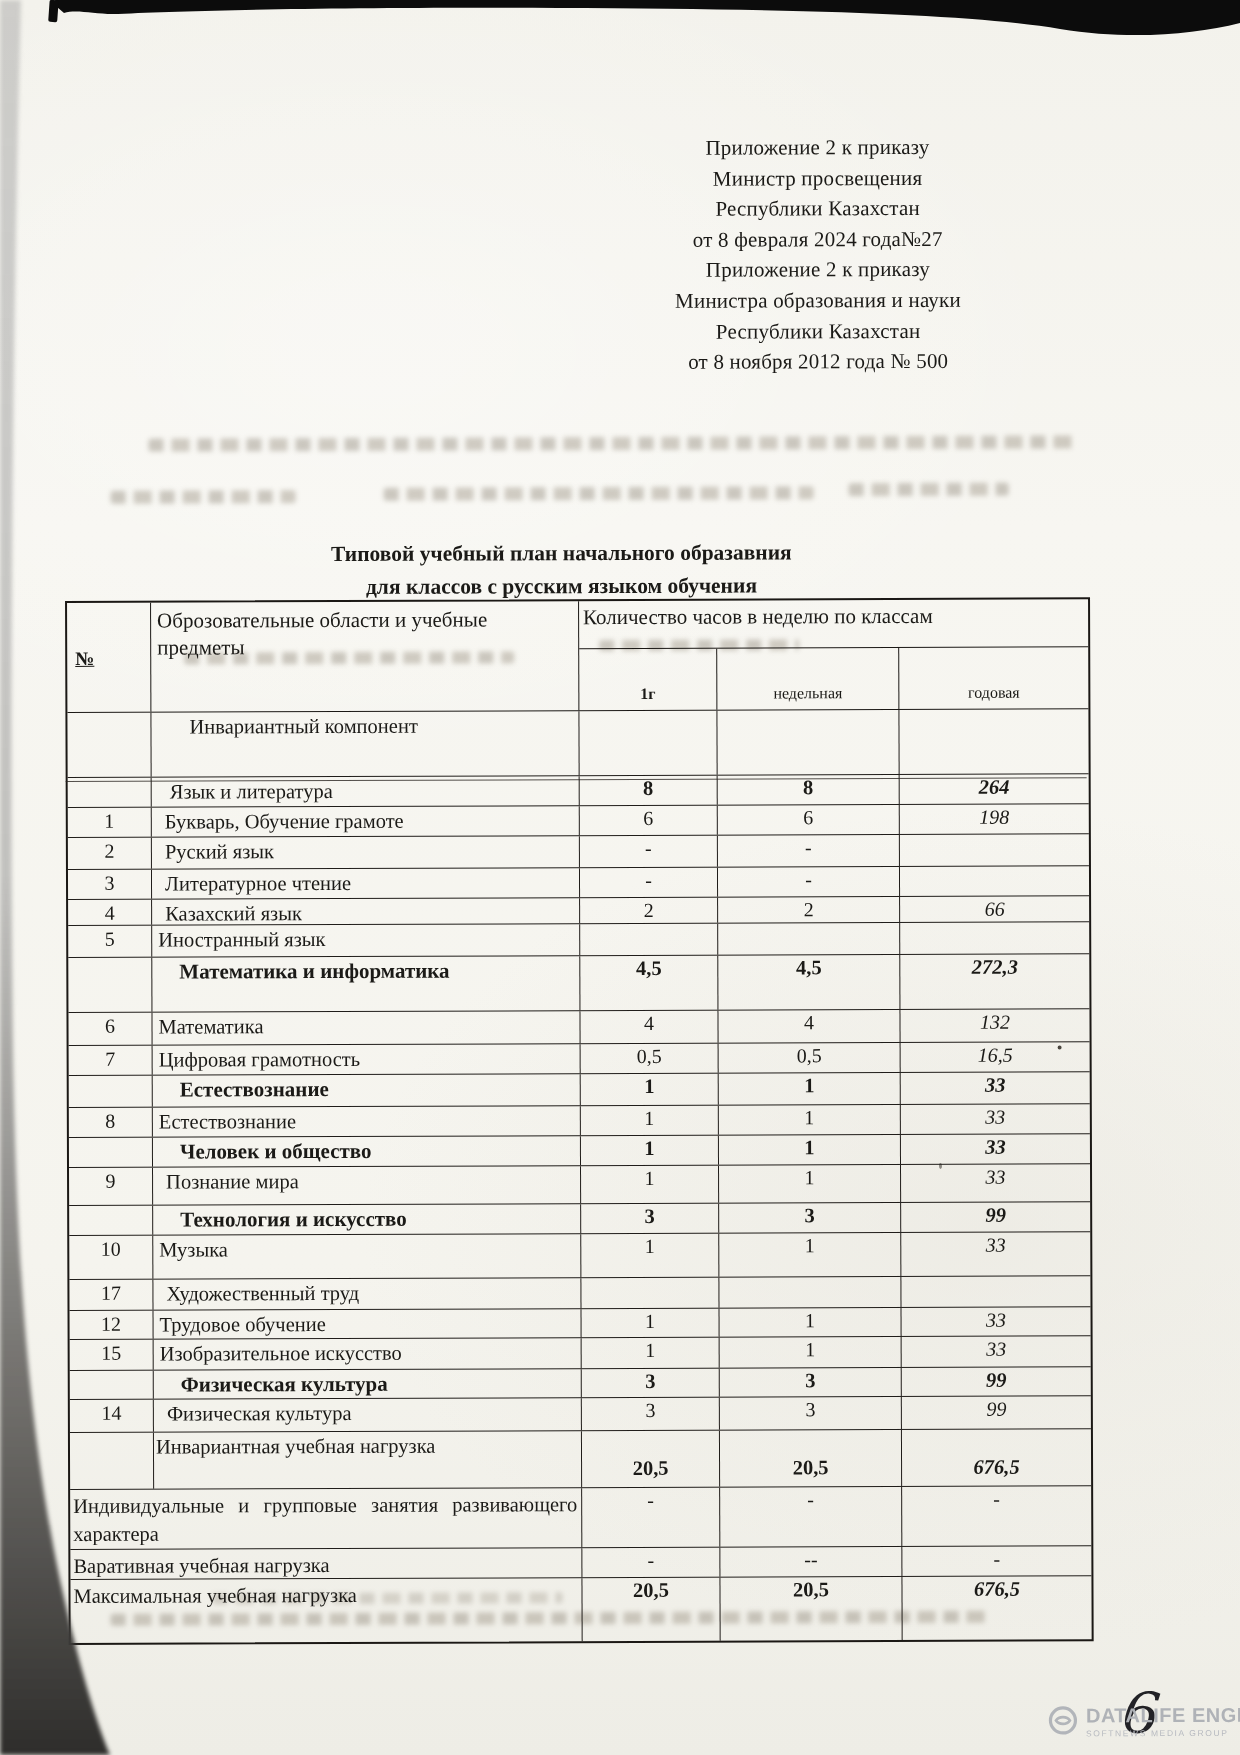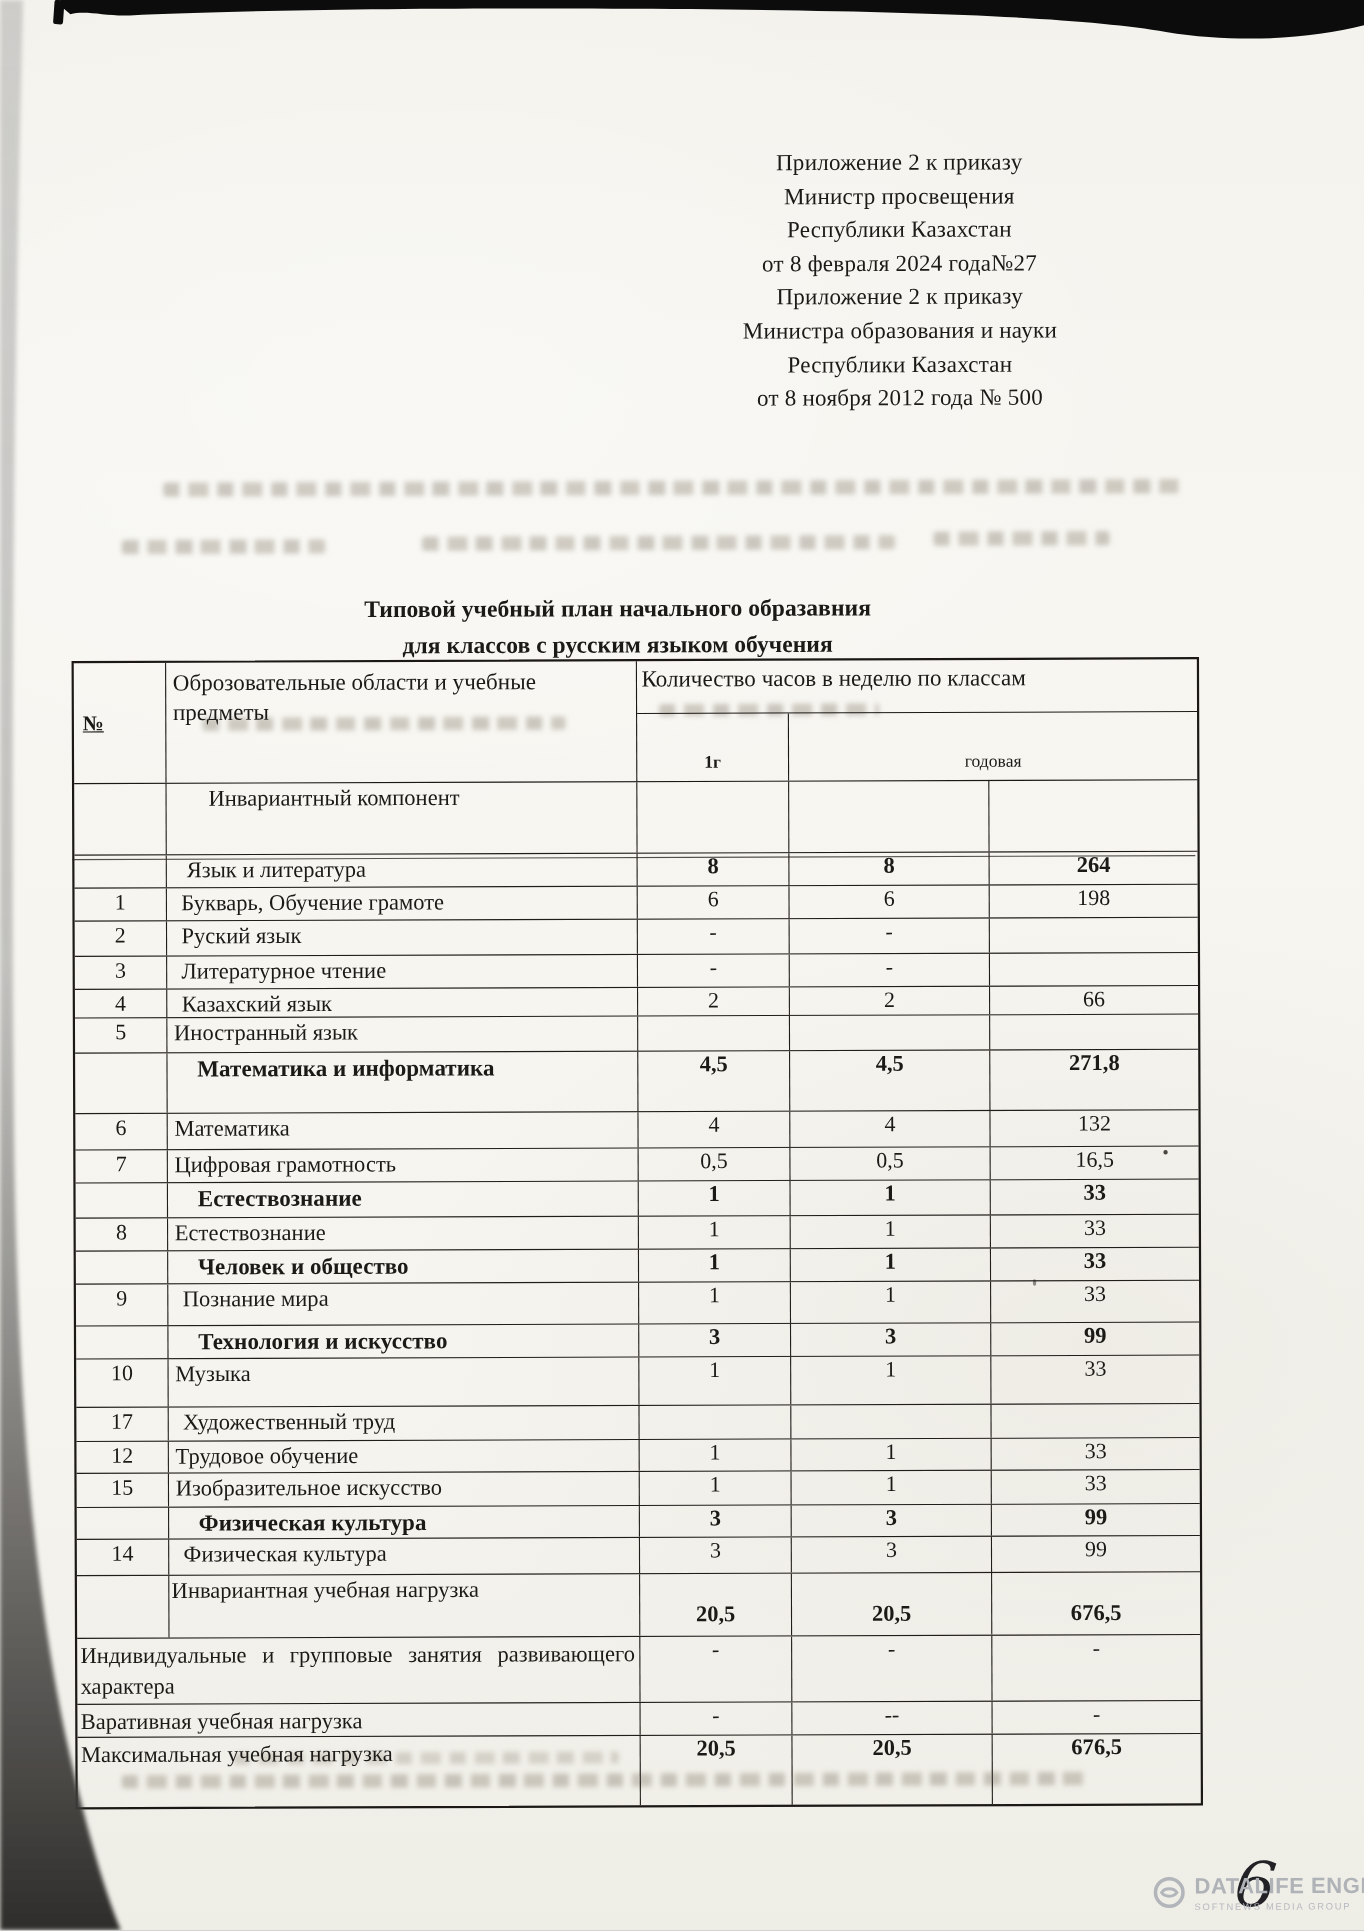--- a/index.html
+++ b/index.html
@@ -35,21 +35,21 @@
   .th-c2{width:182px;border-right:1.7px solid #1b1815;}
   .th-c3{flex:1;text-align:center;}
   .row{display:flex;border-bottom:1.6px solid #201d1a;box-sizing:border-box;}
   .row:last-child{border-bottom:none;}
   .c-num{width:84px;border-right:1.6px solid #201d1a;box-sizing:border-box;text-align:center;font-size:20px;padding-top:2px;}
   .c-sub{width:428px;border-right:1.6px solid #201d1a;box-sizing:border-box;font-size:20.5px;line-height:25px;padding:2px 6px 0 13px;}
   .c-full{width:512px;border-right:1.6px solid #201d1a;box-sizing:border-box;font-size:20.5px;line-height:28px;padding:2px 4px 0 3px;}
   .c-v{text-align:center;font-size:20px;padding-top:1px;box-sizing:border-box;}
   .c-v1{width:138px;border-right:1.6px solid #201d1a;}
   .c-v2{width:182px;border-right:1.6px solid #201d1a;}
-  .c-v3{flex:1;}
+  .c-v3{flex:1;font-style:italic;}
   .row.bold .c-sub{font-weight:bold;padding-left:27px;font-size:21px;}
   .row.boldvals .c-v{font-weight:bold;font-size:20.5px;}
   .row.vbottom .c-v{display:flex;align-items:flex-end;justify-content:center;padding-bottom:7px;}
   .row.justify .c-full{text-align:justify;}
   .hairline{position:absolute;left:66px;top:779px;width:1021px;height:1.3px;background:#2a2622;opacity:.8;}
   
   .ghost{position:absolute;height:13px;filter:blur(2.6px);opacity:.42;border-radius:3px;
     background:repeating-linear-gradient(90deg,#8d8577 0 15px,transparent 15px 23px,#978e7e 23px 41px,transparent 41px 49px);}
   .g1{left:150px;top:437px;width:930px;}
   .g2{left:112px;top:489px;width:185px;}
@@ -105,20 +105,21 @@
     </div>
 
     <div class="table">
       <div class="thead">
         <div class="th-num">№</div>
         <div class="th-sub">Оброзовательные области и учебные предметы</div>
         <div class="th-right">
           <div class="th-hours">Количество часов в неделю по классам</div>
           <div class="th-subrow">
             <div class="th-c th-c1">1г</div>
+            <div class="th-c th-c2">недельная</div>
             <div class="th-c th-c3">годовая</div>
           </div>
         </div>
       </div>
       <div id="table-rows">
           <div class="row" style="height: 65px;">
             <div class="c-num"></div>
             <div class="c-sub" style="padding-left: 38px;">Инвариантный компонент</div>
             <div class="c-v c-v1"></div>
             <div class="c-v c-v2"></div>
@@ -164,21 +165,21 @@
             <div class="c-sub" style="padding-left: 6px;">Иностранный язык</div>
             <div class="c-v c-v1"></div>
             <div class="c-v c-v2"></div>
             <div class="c-v c-v3"></div>
           </div>
           <div class="row bold boldvals" style="height: 55px;">
             <div class="c-num"></div>
             <div class="c-sub">Математика и информатика</div>
             <div class="c-v c-v1">4,5</div>
             <div class="c-v c-v2">4,5</div>
-            <div class="c-v c-v3">271,8</div>
+            <div class="c-v c-v3">272,3</div>
           </div>
           <div class="row" style="height: 33px;">
             <div class="c-num">6</div>
             <div class="c-sub" style="padding-left: 6px;">Математика</div>
             <div class="c-v c-v1">4</div>
             <div class="c-v c-v2">4</div>
             <div class="c-v c-v3">132</div>
           </div>
           <div class="row" style="height: 30px;">
             <div class="c-num">7</div>

